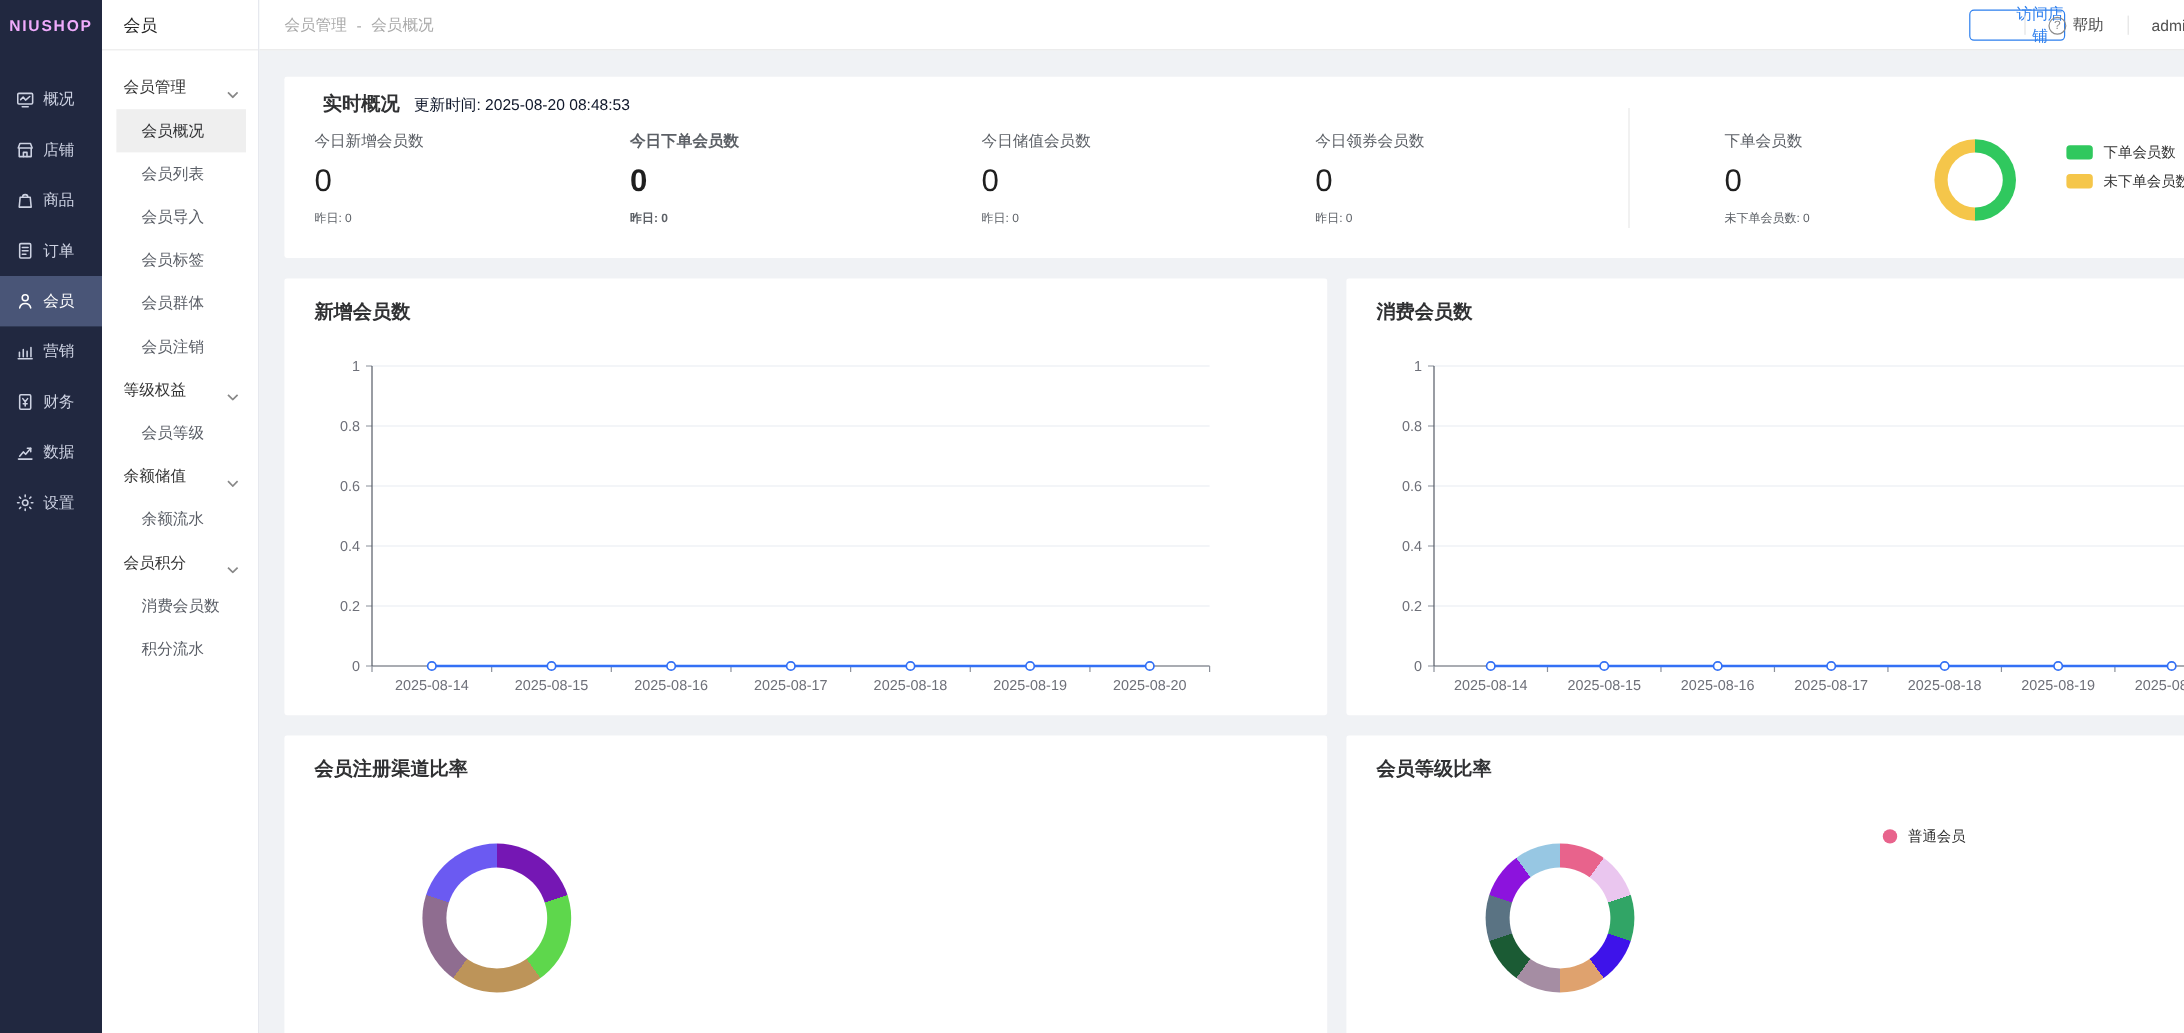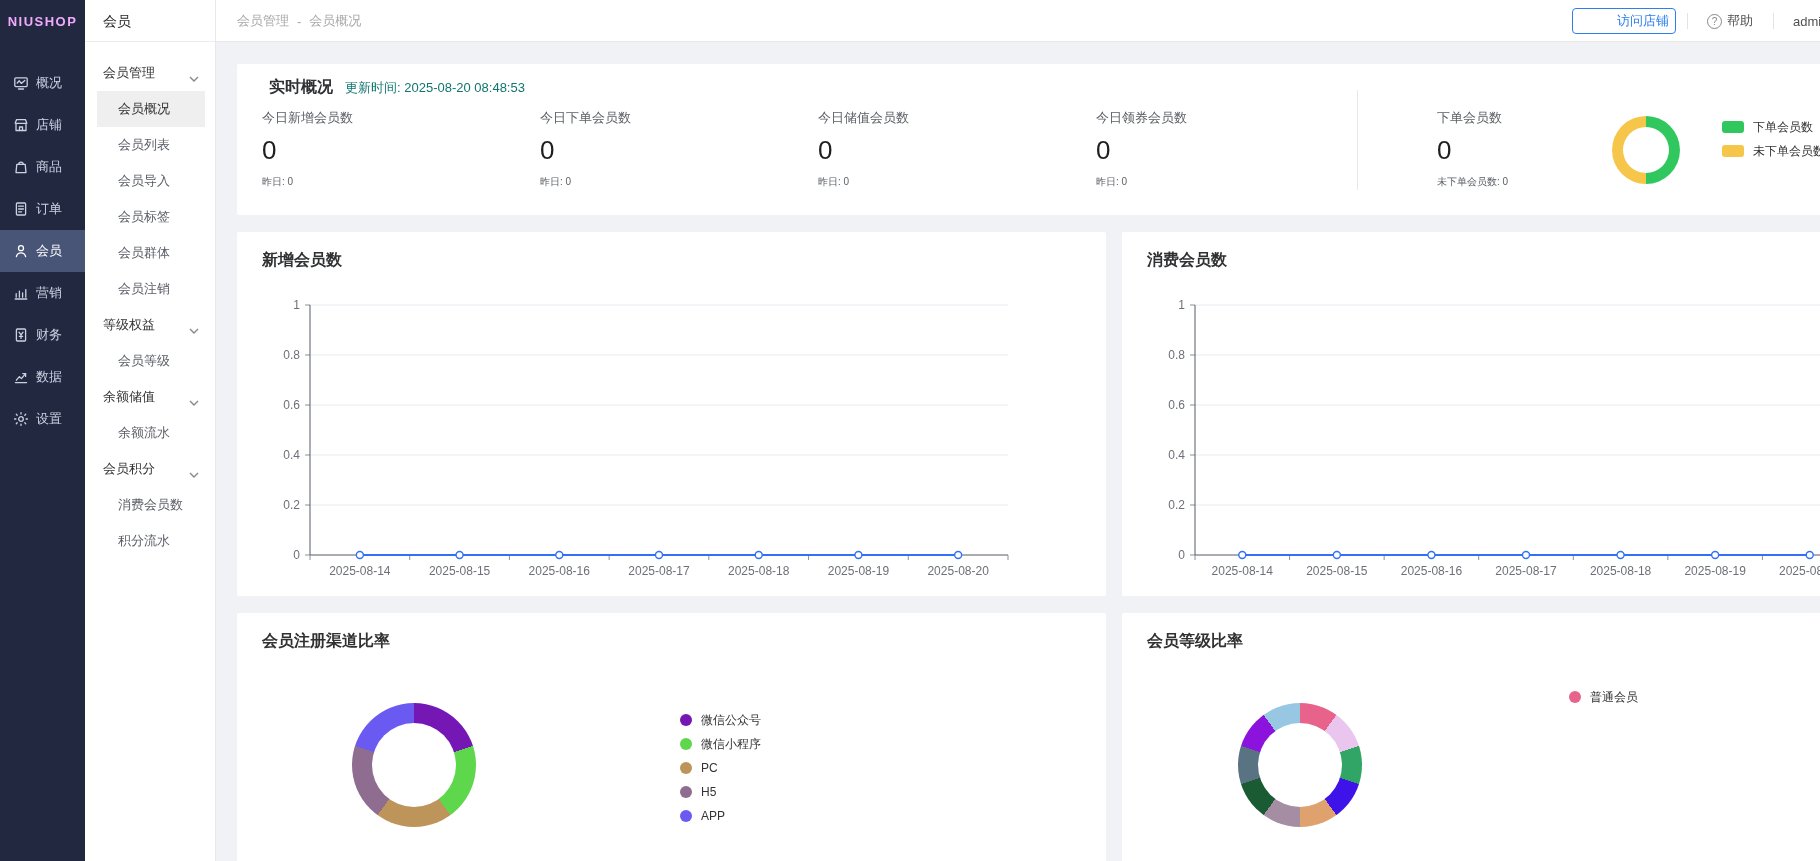--- a/index.html
+++ b/index.html
@@ -31,40 +31,40 @@
   .sm-parent .chev svg { width:10px; height:6px; stroke:#888; fill:none; stroke-width:1.4; }
   .sm-child { margin:0 10px 0 12px; padding-left:21px; color:#5a5e66; }
   .sm-child.active { background:#efefef; color:#303133; }
 
   
   .main { position:absolute; left:216px; top:0; width:1641px; height:100%; }
   .topbar { position:relative; height:42px; background:#fff; border-bottom:1px solid #e8e8e8; }
   .breadcrumb { position:absolute; left:21px; top:0; height:42px; display:flex; align-items:center;
                 gap:8px; font-size:13px; color:#a9a9a9; }
   .crumb { cursor:pointer; }
-  .visit-btn { position:absolute; left:1356px; top:8px; width:104px; height:26px;
+  .visit-btn { position:absolute; left:1425px; top:8px; width:80px; height:26px;
                border:1px solid #2d7fee; border-radius:4px; background:#fff; color:#2d7fee;
                font-size:13px; display:flex; align-items:center; justify-content:center; cursor:pointer;padding-left:38px; }
   .tb-div { position:absolute; top:13px; width:1px; height:16px; background:#e3e3e3; }
   .tb-div.d1 { left:1471px; } .tb-div.d2 { left:1557px; }
   .help { position:absolute; left:1491px; top:0; height:42px; display:flex; align-items:center;
           gap:5px; font-size:13px; color:#515151; cursor:pointer; }
   .q-icon { width:15px; height:15px; border:1px solid #8a8a8a; border-radius:50%; color:#8a8a8a;
             font-size:10px; line-height:13px; text-align:center; display:inline-block; }
   .user { position:absolute; left:1577px; top:0; height:42px; display:flex; align-items:center;
           font-size:13px; color:#515151; cursor:pointer; white-space:nowrap; }
 
   .content { position:absolute; left:21px; top:64px; }
   .panel { background:#fff; border-radius:2px; position:relative; }
   .panel-title { font-size:16px; font-weight:700; color:#303133; }
 
   
   .stats-panel { width:1604px; height:151px; margin-bottom:17px; }
   .stats-head { position:absolute; left:32px; top:13px; display:flex; align-items:center; gap:12px; }
-  .update-time { font-size:13px; color:#0f766e; }
+  .update-time { font-size:13px; color:#0f172a; }
   .stat-col { position:absolute; top:45px; width:260px; }
   .stat-label { font-size:13px; color:#5c6066; }
   .stat-value { font-size:26px; color:#1f1f1f; margin-top:8px; }
   .stat-sub { font-size:10px; color:#5c6066; margin-top:9px; }
   .stats-divider { position:absolute; left:1120px; top:26px; width:1px; height:100px; background:#e8e8e8; }
 
   .donut { position:absolute; border-radius:50%; }
   .donut .hole { position:absolute; background:#fff; border-radius:50%; }
   .rt-donut { left:1375px; top:52px; width:68px; height:68px; }
   .rt-donut .hole { left:11px; top:11px; width:46px; height:46px; }
@@ -231,21 +231,21 @@
         <div class="stats-head">
           <span class="panel-title">实时概况</span>
           <span class="update-time">更新时间: 2025-08-20 08:48:53</span>
         </div>
         <div id="stats-cols">
             <div class="stat-col" style="left: 25px;">
               <div class="stat-label">今日新增会员数</div>
               <div class="stat-value">0</div>
               <div class="stat-sub">昨日: 0</div>
             </div>
-            <div class="stat-col" style="left: 303px;">
+            <div class="stat-col" style="left: 288px; font-weight: bold;">
               <div class="stat-label">今日下单会员数</div>
               <div class="stat-value">0</div>
               <div class="stat-sub">昨日: 0</div>
             </div>
             <div class="stat-col" style="left: 581px;">
               <div class="stat-label">今日储值会员数</div>
               <div class="stat-value">0</div>
               <div class="stat-sub">昨日: 0</div>
             </div>
             <div class="stat-col" style="left: 859px;">
@@ -371,42 +371,20 @@
             </svg>
           </section>
       </div>
 
       <div class="row">
         <section class="panel chart-panel pw-l">
           <div class="panel-title">会员注册渠道比率</div>
           <div class="donut pie-donut pie0-donut" id="pie0" style="background: conic-gradient(rgb(117, 23, 180) 0%, rgb(117, 23, 180) 20%, rgb(94, 215, 76) 20%, rgb(94, 215, 76) 40%, rgb(189, 148, 89) 40%, rgb(189, 148, 89) 60%, rgb(143, 109, 144) 60%, rgb(143, 109, 144) 80%, rgb(107, 90, 242) 80%, rgb(107, 90, 242) 100%);">
             <div class="hole"></div>
           </div>
-          <ul class="legend pie0-legend" id="pie0-legend">
-              <li>
-                <span class="mark-dot" style="background: rgb(117, 23, 180);"></span>
-                <span>微信公众号</span>
-              </li>
-              <li>
-                <span class="mark-dot" style="background: rgb(94, 215, 76);"></span>
-                <span>微信小程序</span>
-              </li>
-              <li>
-                <span class="mark-dot" style="background: rgb(189, 148, 89);"></span>
-                <span>PC</span>
-              </li>
-              <li>
-                <span class="mark-dot" style="background: rgb(143, 109, 144);"></span>
-                <span>H5</span>
-              </li>
-              <li>
-                <span class="mark-dot" style="background: rgb(107, 90, 242);"></span>
-                <span>APP</span>
-              </li>
-            </ul>
         </section>
         <section class="panel chart-panel pw-r">
           <div class="panel-title">会员等级比率</div>
           <div class="donut pie-donut pie1-donut" id="pie1" style="background: conic-gradient(rgb(232, 99, 140) 0%, rgb(232, 99, 140) 10%, rgb(234, 198, 239) 10%, rgb(234, 198, 239) 20%, rgb(49, 165, 102) 20%, rgb(49, 165, 102) 30%, rgb(62, 19, 234) 30%, rgb(62, 19, 234) 40%, rgb(223, 162, 110) 40%, rgb(223, 162, 110) 50%, rgb(165, 141, 163) 50%, rgb(165, 141, 163) 60%, rgb(27, 91, 52) 60%, rgb(27, 91, 52) 70%, rgb(90, 115, 131) 70%, rgb(90, 115, 131) 80%, rgb(140, 19, 221) 80%, rgb(140, 19, 221) 90%, rgb(151, 199, 227) 90%, rgb(151, 199, 227) 100%);">
             <div class="hole"></div>
           </div>
           <ul class="legend pie1-legend" id="pie1-legend">
               <li>
                 <span class="mark-dot" style="background: rgb(232, 99, 140);"></span>
                 <span>普通会员</span>

